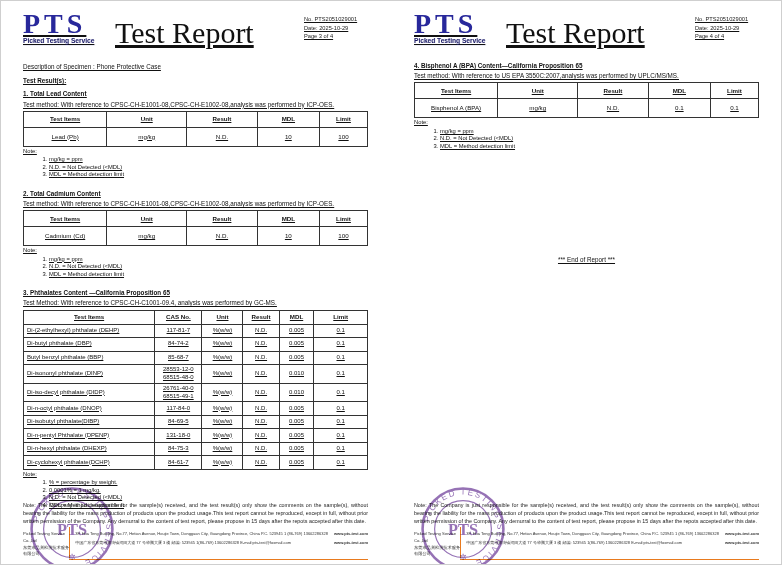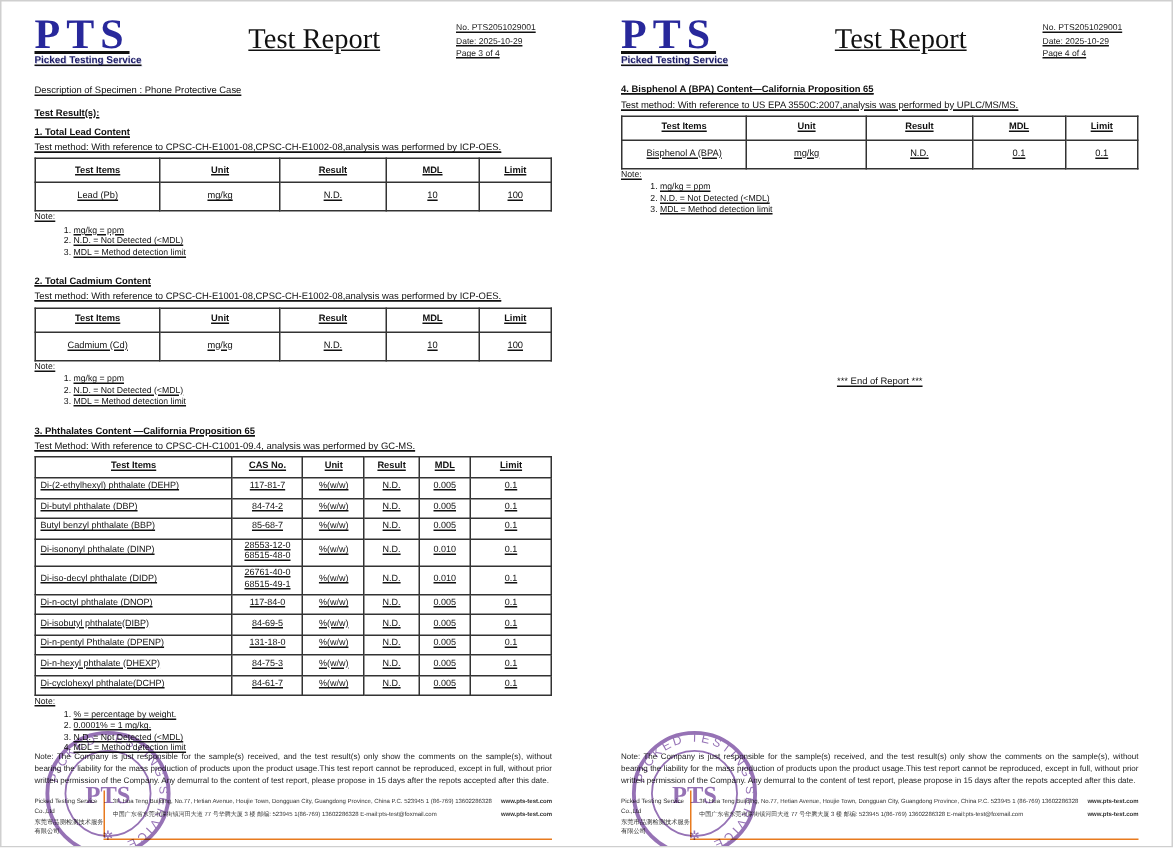--- a/index.html
+++ b/index.html
@@ -9,21 +9,21 @@
   #page3{left:0;}
   #page4{left:391px;}
 
   
   .hdr{display:flex;margin:12px 24px 0 22px;align-items:flex-start;}
   .logo{width:92px;}
   .logo-text{font-family:"Liberation Serif",serif;font-weight:bold;font-size:28px;line-height:.8;
              color:var(--logo-blue,#28289b);letter-spacing:4px;}
   .logo-sub{font-size:6.6px;font-weight:bold;color:#1d1d66;margin-top:2px;white-space:nowrap;
             text-shadow:.4px .4px 0 #cfcfe8;}
-  .title{flex:1;text-align:center;font-family:"Liberation Serif",serif;font-size:19px;margin-top:3px;}
+  .title{flex:1;font-family:"Liberation Serif",serif;font-size:30px;margin-top:3px;}
   .info{width:64px;font-size:5.7px;line-height:1.5;margin-top:2px;color:#222;}
 
   .body-copy{margin:0 24px 0 22px;font-size:6.3px;line-height:1.3;}
   .desc{margin-top:13px;}
   .results-label{font-weight:bold;margin-top:6px;}
   .sec-heading{font-weight:bold;text-decoration:underline;margin-top:5px;}
   .method{text-decoration:underline;margin-top:2px;}
 
   table{border-collapse:collapse;width:100%;margin-top:2px;table-layout:fixed;}
   th,td{border:1px solid #333;font-size:6.2px;text-align:center;padding:1px 2px;

